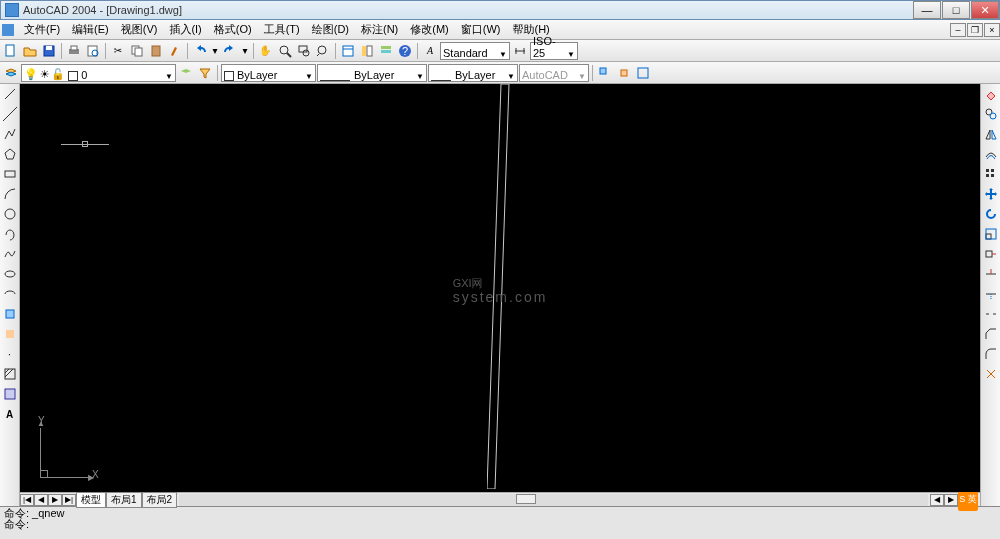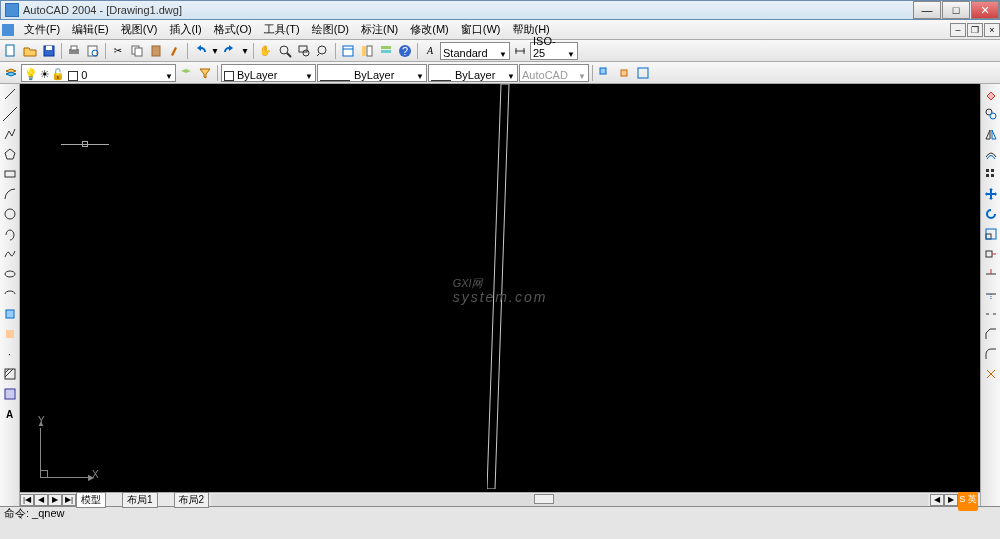--- a/index.html
+++ b/index.html
@@ -33,25 +33,25 @@
 .ucs{position:absolute;left:20px;bottom:14px;}
 .ucs-y{position:absolute;width:1px;height:50px;background:#888;bottom:0;}
 .ucs-x{position:absolute;height:1px;width:50px;background:#888;bottom:0;}
 .ucs-yl{position:absolute;color:#888;bottom:52px;left:-2px;font-size:10px;}
 .ucs-xl{position:absolute;color:#888;bottom:-2px;left:52px;font-size:10px;}
 .ucs-arrow-y{position:absolute;bottom:50px;left:-3px;color:#888;font-size:8px;}
 .ucs-arrow-x{position:absolute;bottom:-4px;left:48px;color:#888;font-size:8px;}
 .ucs-sq{position:absolute;bottom:0;left:0;width:8px;height:8px;border:1px solid #888;}
 .dline{position:absolute;left:467px;top:0;width:30px;height:405px;}
 .dline svg{width:100%;height:100%;}
-.watermark{position:absolute;left:50%;top:50%;transform:translate(-50%,-70%);color:#555;font-size:40px;font-style:italic;font-family:Georgia,serif;pointer-events:none;}
+.watermark{position:absolute;left:50%;top:50%;transform:translate(-50%,-70%);color:#555;font-size:40px;font-family:Georgia,serif;pointer-events:none;}
 .watermark .sub{font-size:14px;letter-spacing:2px;display:block;text-align:left;margin-top:-8px;}
 .hscroll{height:14px;background:#e8e8e8;display:flex;align-items:center;border-top:1px solid #aaa;}
 .hscroll .sbtn{width:14px;height:12px;border:1px solid #888;background:#f0f0f0;font-size:8px;display:flex;align-items:center;justify-content:center;}
-.hscroll .tabs{display:flex;gap:16px;}
+.hscroll .tabs{display:flex;}
 .hscroll .tab{padding:0 4px;border:1px solid #888;background:#f0f0f0;font-size:10px;}
 .hscroll .tab.active{background:#fff;}
 .hscroll .track{flex:1;background:#ddd;height:12px;position:relative;margin:0 2px;}
 .hscroll .thumb{position:absolute;left:45%;width:20px;height:10px;background:#f0f0f0;border:1px solid #888;top:0;}
 .ime{width:20px;height:22px;background:#f80;color:#fff;font-size:9px;display:flex;align-items:center;justify-content:center;border-radius:2px;margin-right:2px;}
 .cmdwin{height:35px;background:#e5e5e5;border-top:1px solid #888;display:flex;flex-direction:column;}
 .cmdwin .grip{width:10px;background:repeating-linear-gradient(#ccc,#ccc 1px,#f0f0f0 1px,#f0f0f0 3px);}
 .cmdwin .lines{flex:1;padding:1px 4px;font-family:SimSun,monospace;font-size:11px;line-height:11px;}
 .cmdwin .vsb{width:14px;background:#e0e0e0;border-left:1px solid #aaa;}
 svg.ico{width:14px;height:14px;}
@@ -491,15 +491,16 @@
           <path d="M7 7L3 3M7 7l4-4M7 7l-4 4M7 7l4 4" stroke="#c60"></path>
         </svg>
       </div>
   </div>
 </div>
 
 <div class="cmdwin">
   <div class="grip"></div>
   <div class="lines">
     <div>命令: _qnew</div>
+    <div>命令:</div>
   </div>
   <div class="vsb"></div>
 </div>
 
 </body></html>

